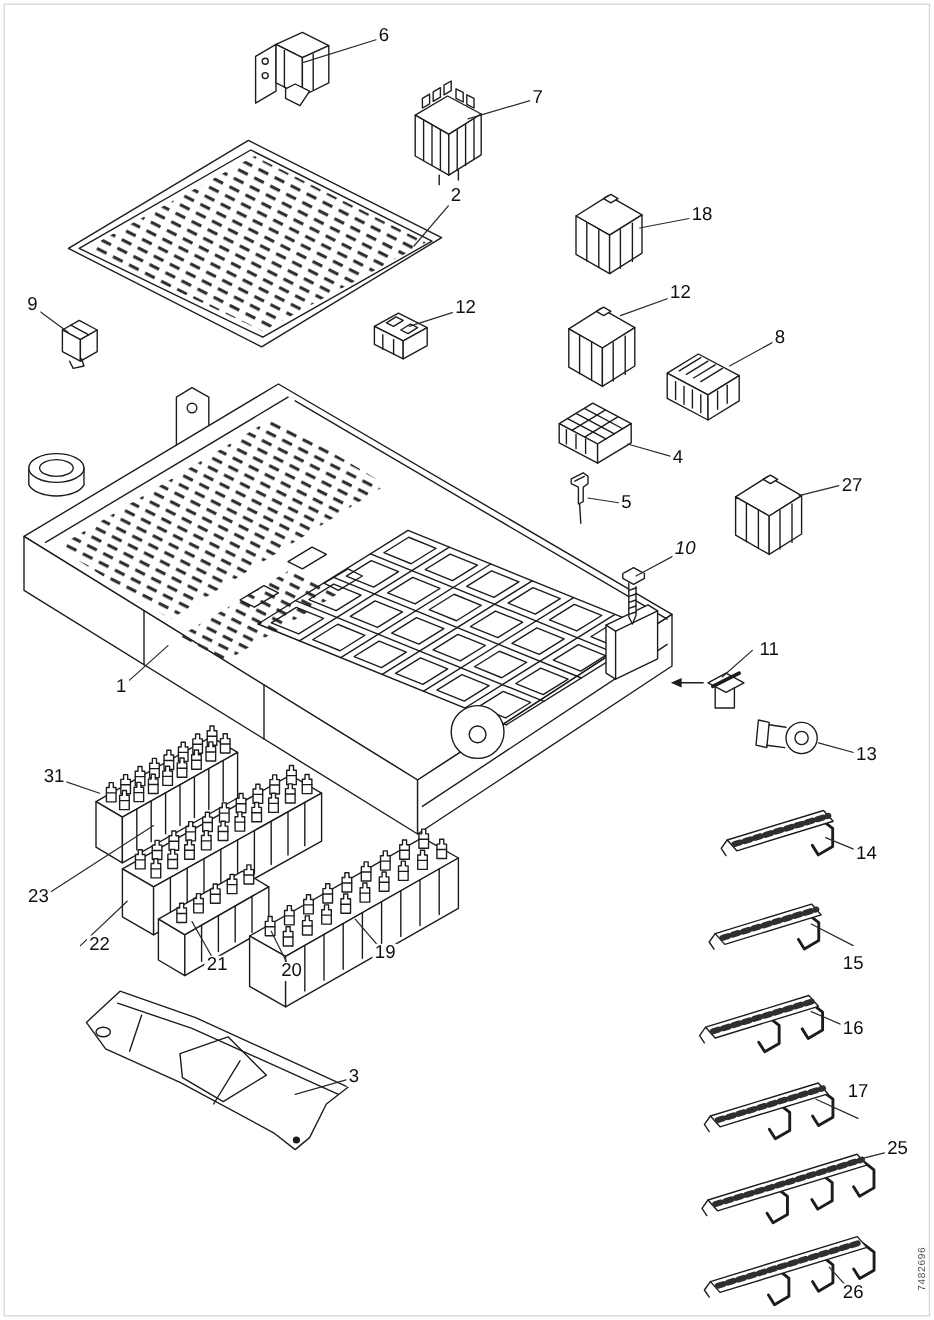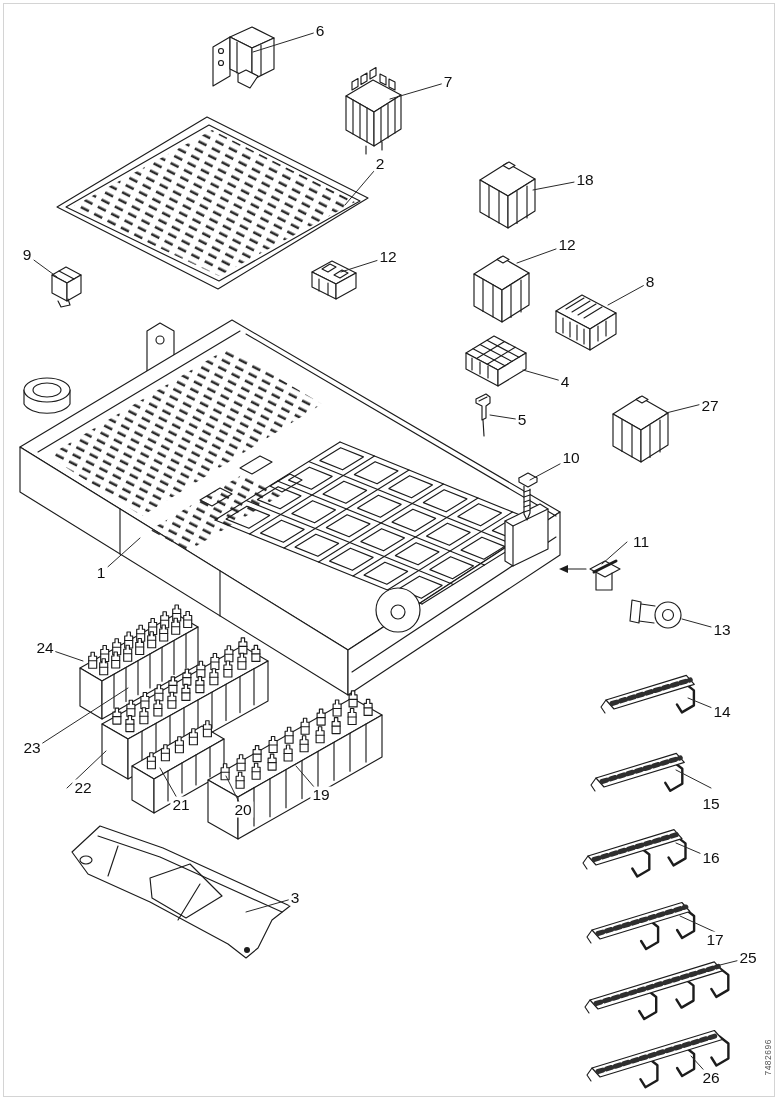--- a/index.html
+++ b/index.html
@@ -435,31 +435,31 @@
       <div class="callout" style="left: 448px; top: 82px;">7</div>
       <div class="callout" style="left: 380px; top: 164px;">2</div>
       <div class="callout" style="left: 585px; top: 180px;">18</div>
       <div class="callout" style="left: 27px; top: 255px;">9</div>
       <div class="callout" style="left: 388px; top: 257px;">12</div>
       <div class="callout" style="left: 567px; top: 245px;">12</div>
       <div class="callout" style="left: 650px; top: 282px;">8</div>
       <div class="callout" style="left: 565px; top: 382px;">4</div>
       <div class="callout" style="left: 522px; top: 420px;">5</div>
       <div class="callout" style="left: 710px; top: 406px;">27</div>
-      <div class="callout" style="left: 571px; top: 458px;">10</div>
+      <div class="callout" style="left: 571px; top: 458px; font-style: italic;">10</div>
       <div class="callout" style="left: 101px; top: 573px;">1</div>
       <div class="callout" style="left: 627px; top: 542px; margin-left: 14px;">11</div>
       <div class="callout" style="left: 722px; top: 630px;">13</div>
       <div class="callout" style="left: 722px; top: 712px;">14</div>
       <div class="callout" style="left: 711px; top: 804px;">15</div>
       <div class="callout" style="left: 711px; top: 858px;">16</div>
-      <div class="callout" style="left: 715px; top: 940px;">17</div>
+      <div class="callout" style="left: 715px; top: 911px;">17</div>
       <div class="callout" style="left: 748px; top: 958px;">25</div>
       <div class="callout" style="left: 711px; top: 1078px;">26</div>
-      <div class="callout" style="left: 45px; top: 648px;">24</div>
+      <div class="callout" style="left: 45px; top: 648px;">31</div>
       <div class="callout" style="left: 32px; top: 748px;">23</div>
       <div class="callout" style="left: 67px; top: 788px; margin-left: 16px;">22</div>
       <div class="callout" style="left: 181px; top: 805px;">21</div>
       <div class="callout" style="left: 243px; top: 810px;">20</div>
       <div class="callout" style="left: 321px; top: 795px;">19</div>
       <div class="callout" style="left: 295px; top: 898px;">3</div>
     </div>
 
   <div class="watermark">7482696</div>
 </div>

